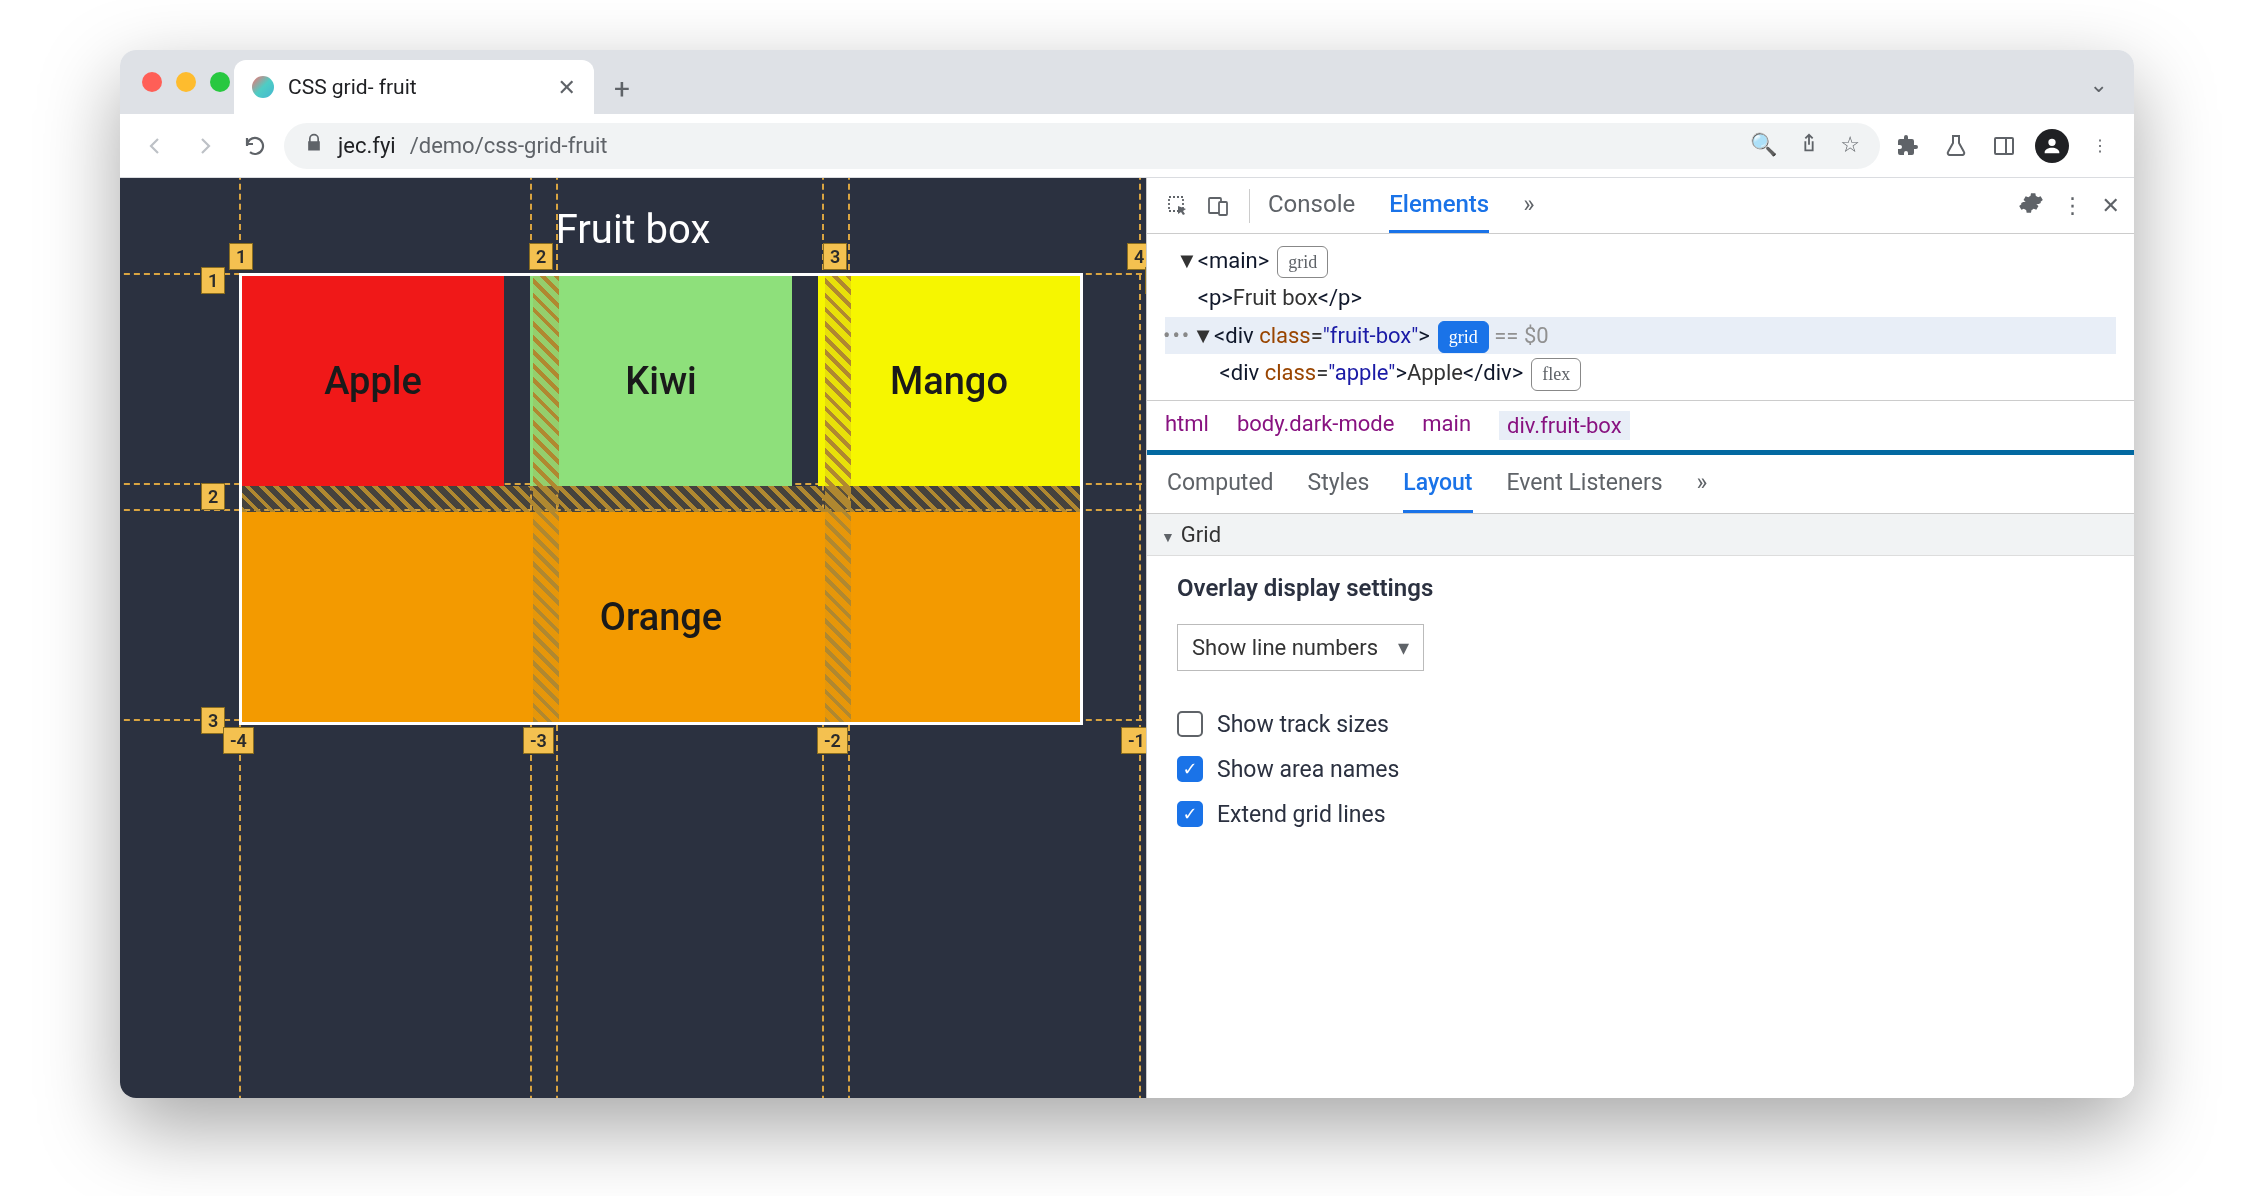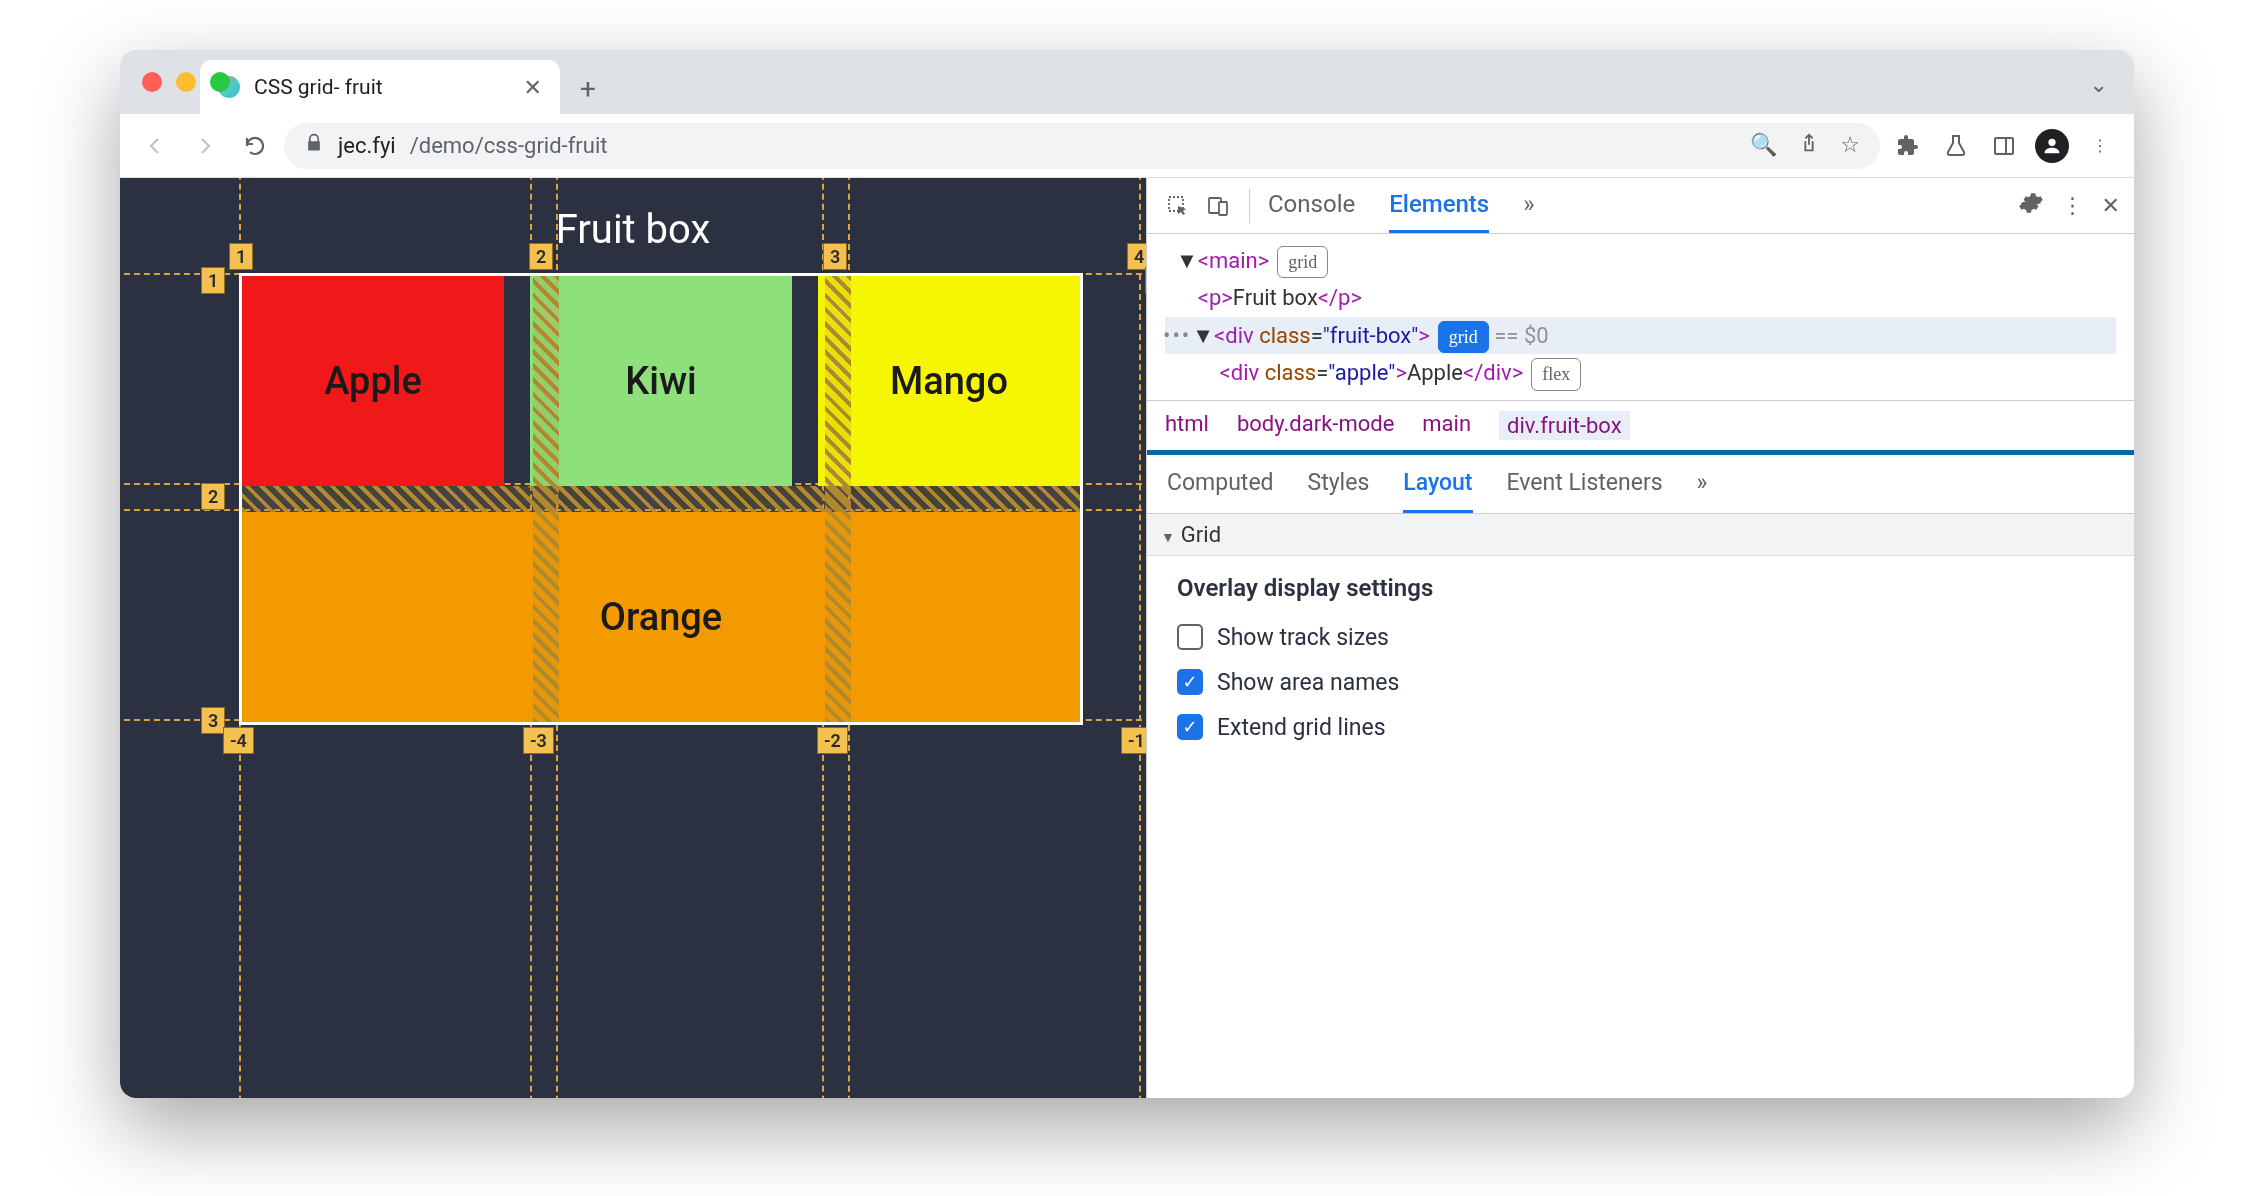--- a/index.html
+++ b/index.html
@@ -2,21 +2,21 @@
 <html><head>
 <meta charset="utf-8">
 <style>
 *{box-sizing:border-box;margin:0;padding:0;font-family:-apple-system,BlinkMacSystemFont,"Segoe UI",Roboto,sans-serif}
 body{background:#fff;width:2254px;height:1196px;position:relative;overflow:hidden}
 .outer{position:absolute;left:120px;top:50px;width:2014px;height:1048px;background:#fff;border-radius:16px;box-shadow:0 30px 80px rgba(0,0,0,.35);overflow:hidden;display:flex;flex-direction:column}
 .tabstrip{height:64px;background:#dee1e6;display:flex;align-items:flex-end;padding:0 10px;position:relative}
 .traffic{position:absolute;left:22px;top:22px;display:flex;gap:14px}
 .tl{width:20px;height:20px;border-radius:50%}
 .tl.r{background:#ff5f57}.tl.y{background:#febc2e}.tl.g{background:#28c840}
-.tab{margin-left:70px;height:54px;background:#fff;border-radius:12px 12px 0 0;display:flex;align-items:center;padding:0 18px;gap:14px;min-width:360px}
+.tab{margin-left:104px;height:54px;background:#fff;border-radius:12px 12px 0 0;display:flex;align-items:center;padding:0 18px;gap:14px;min-width:360px}
 .favicon{width:22px;height:22px;border-radius:50%;background:linear-gradient(135deg,#ff6b6b,#4ecdc4,#45b7d1)}
 .tab-title{font-size:21px;color:#202124}
 .tab-close{color:#5f6368;font-size:22px;margin-left:auto;cursor:pointer}
 .newtab{width:40px;height:40px;display:flex;align-items:center;justify-content:center;color:#5f6368;font-size:28px;margin-left:8px;margin-bottom:6px}
 .dropdown-caret{position:absolute;right:26px;top:22px;color:#5f6368;font-size:22px}
 .toolbar{height:64px;background:#fff;border-bottom:1px solid #dadce0;display:flex;align-items:center;padding:0 14px;gap:8px}
 .navbtn{width:42px;height:42px;display:flex;align-items:center;justify-content:center;color:#5f6368;border-radius:50%}
 .navbtn.dis{color:#bdc1c6}
 .navbtn svg{width:24px;height:24px;stroke:currentColor;fill:none;stroke-width:2.2}
 .omni{flex:1;height:46px;background:#f1f3f4;border-radius:23px;display:flex;align-items:center;padding:0 20px;gap:14px;font-size:22px;color:#202124}
@@ -49,21 +49,21 @@
 .dt-top{height:56px;border-bottom:1px solid #ccc;display:flex;align-items:center;padding:0 14px;gap:10px}
 .dt-tb{display:flex;gap:6px;padding-right:14px;border-right:1px solid #ccc;margin-right:8px}
 .dt-icon{width:34px;height:34px;display:flex;align-items:center;justify-content:center;color:#5f6368}
 .dt-icon svg{width:24px;height:24px;stroke:currentColor;fill:none;stroke-width:1.8}
 .dt-tabs{display:flex;gap:34px;font-size:24px;color:#5f6368}
 .dt-tab{padding:12px 0}
 .dt-tab.active{color:#1a73e8;border-bottom:3px solid #1a73e8;font-weight:500}
 .dt-right{margin-left:auto;display:flex;gap:18px;align-items:center;color:#5f6368}
 .dom-tree{padding:8px 18px;font-family:Menlo,Consolas,monospace;font-size:22px;line-height:1.7}
 .dom-line{white-space:pre}
-.tag-br{color:#a21caf}
+.tag-br{color:#0f172a}
 .attr-n{color:#994500}
 .attr-v{color:#1a1aa6}
 .chip{display:inline-block;border:1px solid #888;border-radius:6px;padding:0 10px;font-size:18px;color:#5f6368;margin-left:8px;vertical-align:middle;font-family:-apple-system}
 .chip.active{background:#1a73e8;color:#fff;border-color:#1a73e8}
 .dim{color:#919191}
 .selected{background:#e8eef7}
 .crumbs{border-top:1px solid #ccc;border-bottom:5px solid #0369a1;padding:10px 18px;display:flex;gap:28px;font-size:22px;color:#881280}
 .crumbs .sel{background:#e8eef7;padding:2px 8px}
 .sub-tabs{display:flex;gap:34px;padding:0 20px;border-bottom:1px solid #ccc;font-size:23px;color:#5f6368;align-items:flex-start}
 .sub-tab{padding:14px 0}
@@ -245,20 +245,23 @@
         <div class="sub-tab">Styles</div>
         <div class="sub-tab active">Layout</div>
         <div class="sub-tab">Event Listeners</div>
         <div class="sub-tab">»</div>
       </div>
 
       <div class="section-h">Grid</div>
 
       <div class="layout-body">
         <h4>Overlay display settings</h4>
+        <div class="select">
+            <span>Show line numbers</span>
+          </div>
         <label class="chk">
             <span class="box"></span>
             <span>Show track sizes</span>
           </label>
         <label class="chk">
             <span class="box on">✓</span>
             <span>Show area names</span>
           </label>
         <label class="chk">
             <span class="box on">✓</span>

